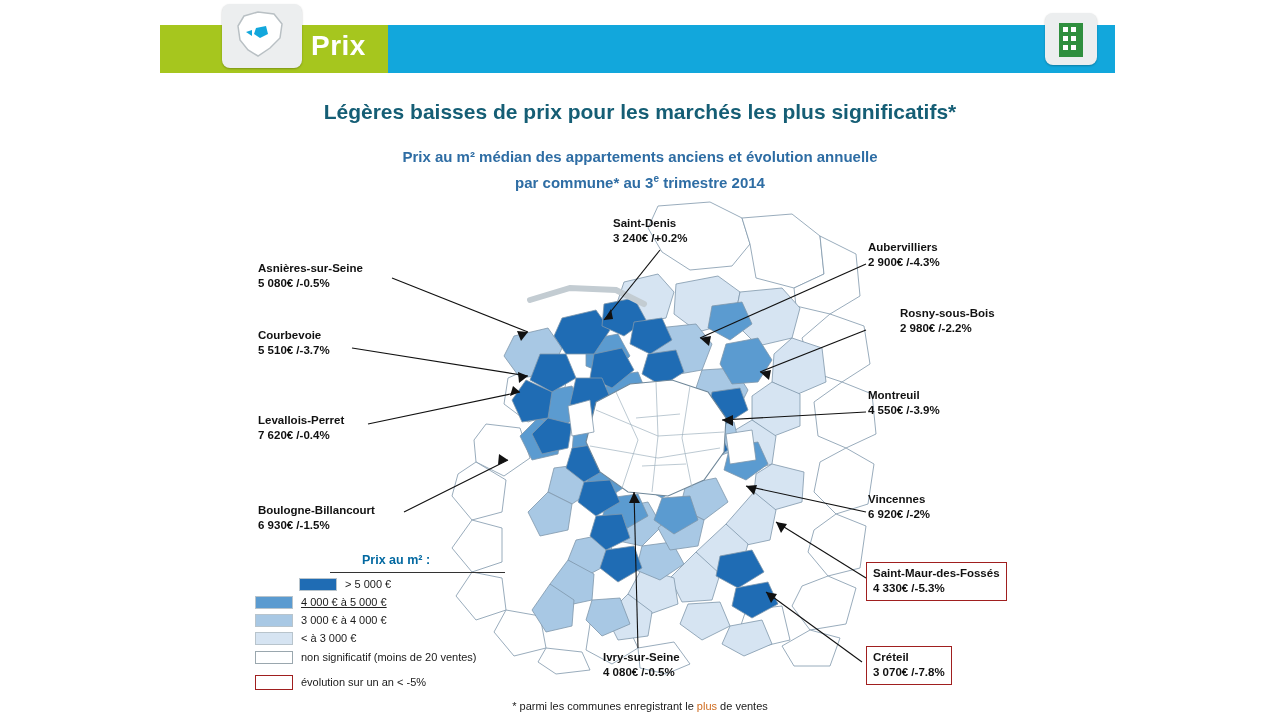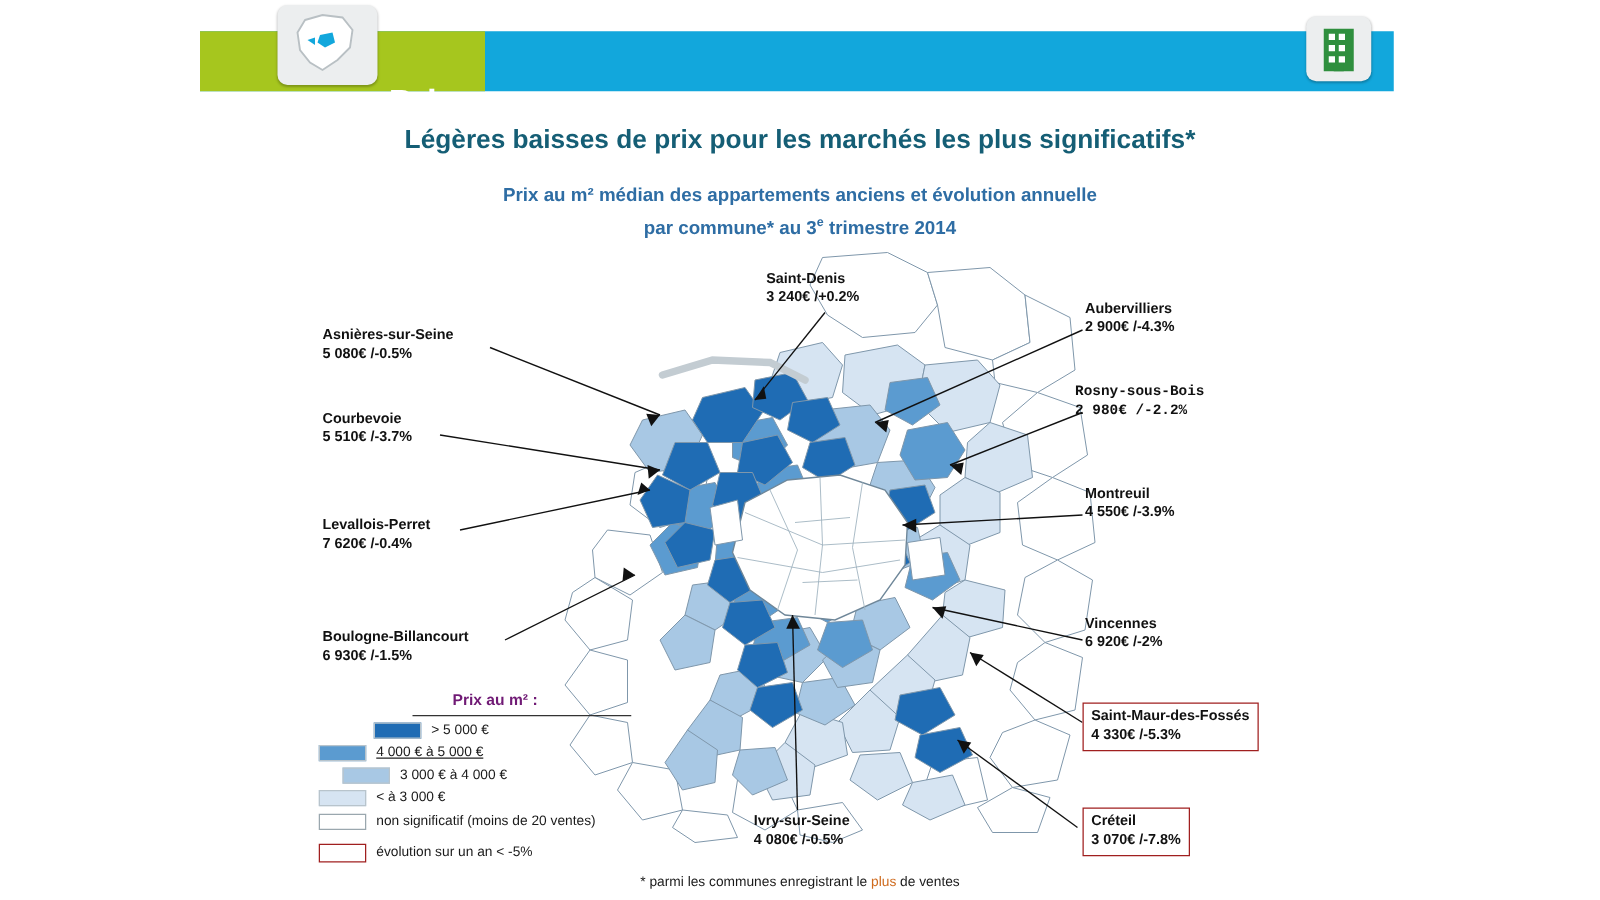--- a/index.html
+++ b/index.html
@@ -42,21 +42,20 @@
   .header-title {
     position: absolute;
     left: 311px;
     top: 30px;
     width: 120px;
     height: 38px;
     color: #ffffff;
     font-size: 28px;
     font-weight: bold;
     letter-spacing: 0.5px;
-    margin-top: 36px;
   }
   .header-logo {
     position: absolute;
     left: 222px;
     top: 4px;
     width: 80px;
     height: 64px;
     background: #eceeef;
     border-radius: 8px;
     box-shadow: 0 1px 2px rgba(0,0,0,0.25);
@@ -141,21 +140,21 @@
     width: 260px;
     font-size: 11px;
     color: #222222;
   }
   .legend-title {
     position: absolute;
     left: 335px;
     top: 553px;
     font-size: 12.5px;
     font-weight: bold;
-    color: #701a75;
+    color: #0369a1;
     padding-left: 27px;
   }
   .legend-rule {
     position: absolute;
     left: 330px;
     top: 572px;
     width: 175px;
     height: 1px;
     background: #333333;
   }
@@ -398,21 +397,21 @@
   <div class="callout" style="left:868px; top:240px;">
     <div>Aubervilliers</div>
     <div class="value">2 900€ /-4.3%</div>
   </div>
 
   <div class="callout" style="left:258px; top:261px;">
     <div>Asnières-sur-Seine</div>
     <div class="value">5 080€ /-0.5%</div>
   </div>
 
-  <div class="callout" style="left:860px; top:306px;font-family:Liberation Mono, monospace;">
+  <div class="callout" style="left:900px; top:306px;">
     <div>Rosny-sous-Bois</div>
     <div class="value">2 980€ /-2.2%</div>
   </div>
 
   <div class="callout" style="left:258px; top:328px;">
     <div>Courbevoie</div>
     <div class="value">5 510€ /-3.7%</div>
   </div>
 
   <div class="callout" style="left:868px; top:388px;">
@@ -455,21 +454,21 @@
 
   <div class="legend">
     <div class="legend-row" style="top:24px;padding-left:44px;">
       <span class="swatch" style="background:#1f6cb4;"></span>
       <span class="legend-label">&gt; 5 000 €</span>
     </div>
     <div class="legend-row" style="top:42px;text-decoration:underline;">
       <span class="swatch" style="background:#5b9bd0;"></span>
       <span class="legend-label">4 000 € à 5 000 €</span>
     </div>
-    <div class="legend-row" style="top:60px;margin-left:19px;">
+    <div class="legend-row" style="top:60px;">
       <span class="swatch" style="background:#a8c8e4;"></span>
       <span class="legend-label">3 000 € à 4 000 €</span>
     </div>
     <div class="legend-row" style="top:78px;">
       <span class="swatch" style="background:#d6e4f2;"></span>
       <span class="legend-label">&lt; à 3 000 €</span>
     </div>
     <div class="legend-row" style="top:97px;">
       <span class="swatch nosig"></span>
       <span class="legend-label">non significatif (moins de 20 ventes)</span>

